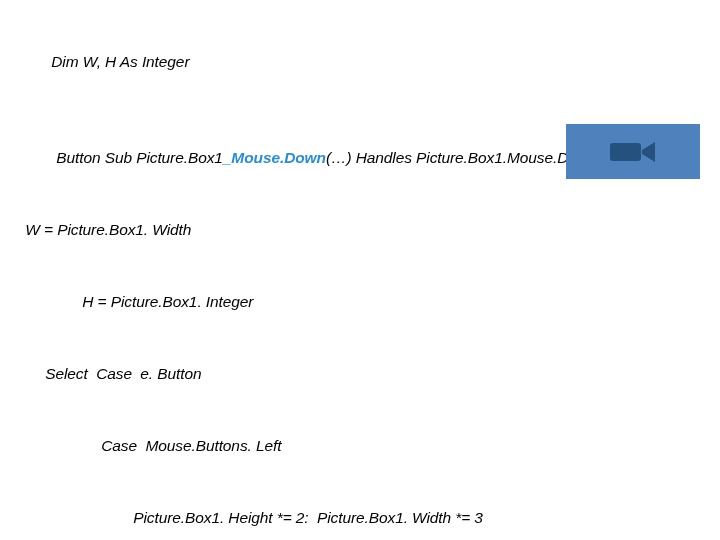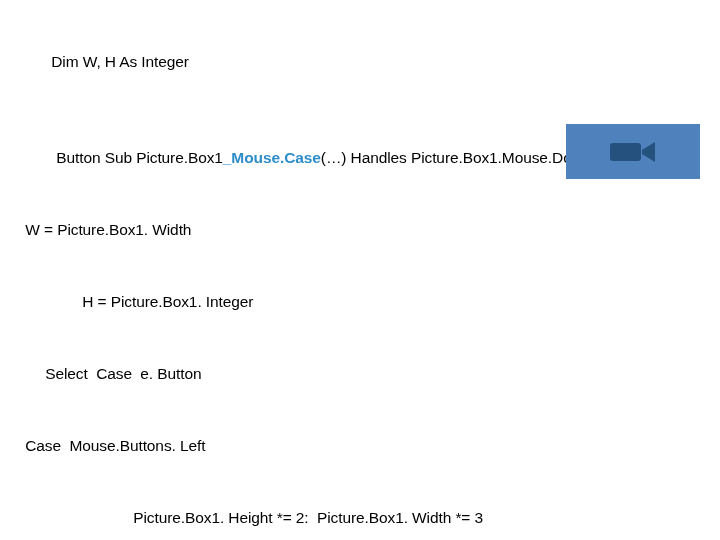--- a/index.html
+++ b/index.html
@@ -15,20 +15,21 @@
     color: #000000;
     position: relative;
   }
 
   #slide {
     position: absolute;
     left: 0; top: 0;
     width: 720px;
     height: 540px;
     background: #ffffff;
+    font-style: italic;
   }
 
   
   .code-block {
     position: absolute;
     left: 0;
     top: 0;
     width: 720px;
   }
 
@@ -77,36 +78,36 @@
 
     <div style="height:26px"></div>
 
     <div class="code-line" style="padding-left:26px">
       <span>Dim W, H As Integer</span><span class="hl"></span><span></span>
     </div>
 
     <div class="gap"></div>
 
     <div class="code-line" style="padding-left:31px">
-      <span>Button Sub Picture.Box1</span><span class="hl">_Mouse.Case</span><span>(…) Handles Picture.Box1.Mouse.Down</span>
+      <span>Button Sub Picture.Box1</span><span class="hl">_Mouse.Down</span><span>(…) Handles Picture.Box1.Mouse.Down</span>
     </div>
 
     <div class="code-line" style="">
       <span>W = Picture.Box1. Width</span><span class="hl"></span><span></span>
     </div>
 
     <div class="code-line" style="padding-left:57px">
       <span>H = Picture.Box1. Integer</span><span class="hl"></span><span></span>
     </div>
 
     <div class="code-line" style="padding-left:20px">
       <span>Select  Case  e. Button</span><span class="hl"></span><span></span>
     </div>
 
-    <div class="code-line" style="">
+    <div class="code-line" style="padding-left:76px">
       <span>Case  Mouse.Buttons. Left</span><span class="hl"></span><span></span>
     </div>
 
     <div class="code-line" style="padding-left:108px">
       <span>Picture.Box1. Height *= 2:  Picture.Box1. Width *= 3</span><span class="hl"></span><span></span>
     </div>
 
   </div>
 
   <div id="picture-box">

